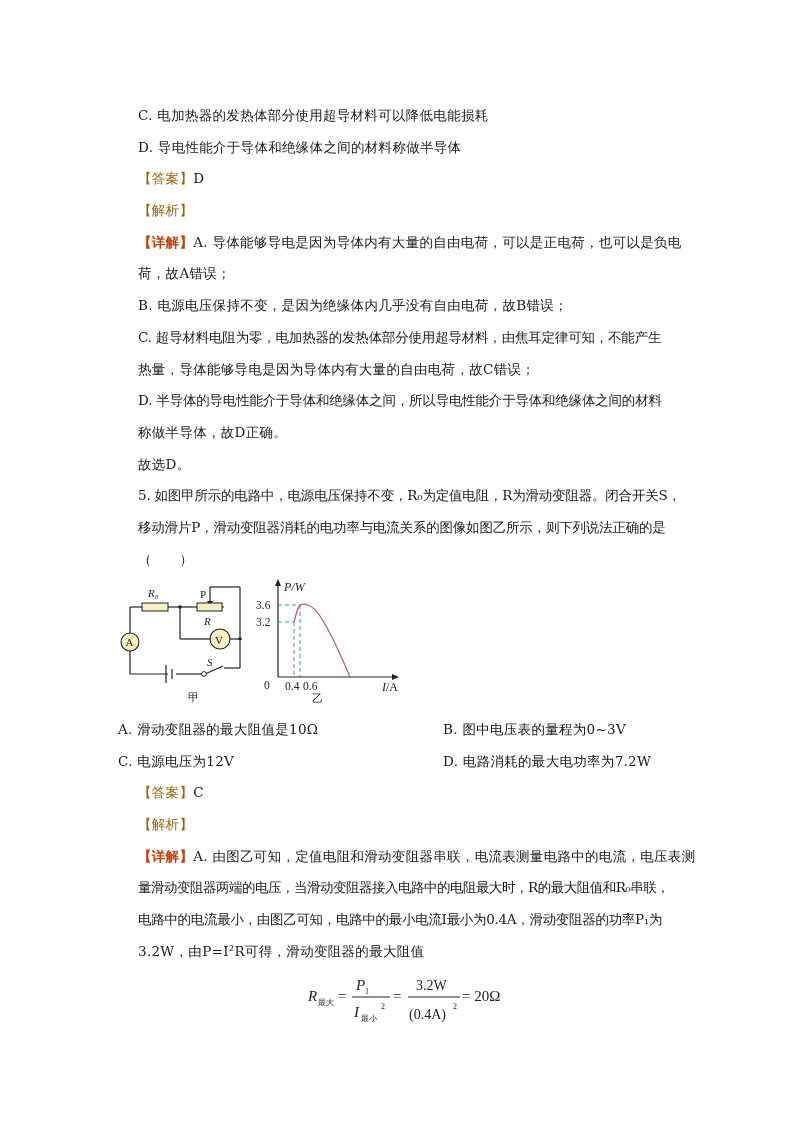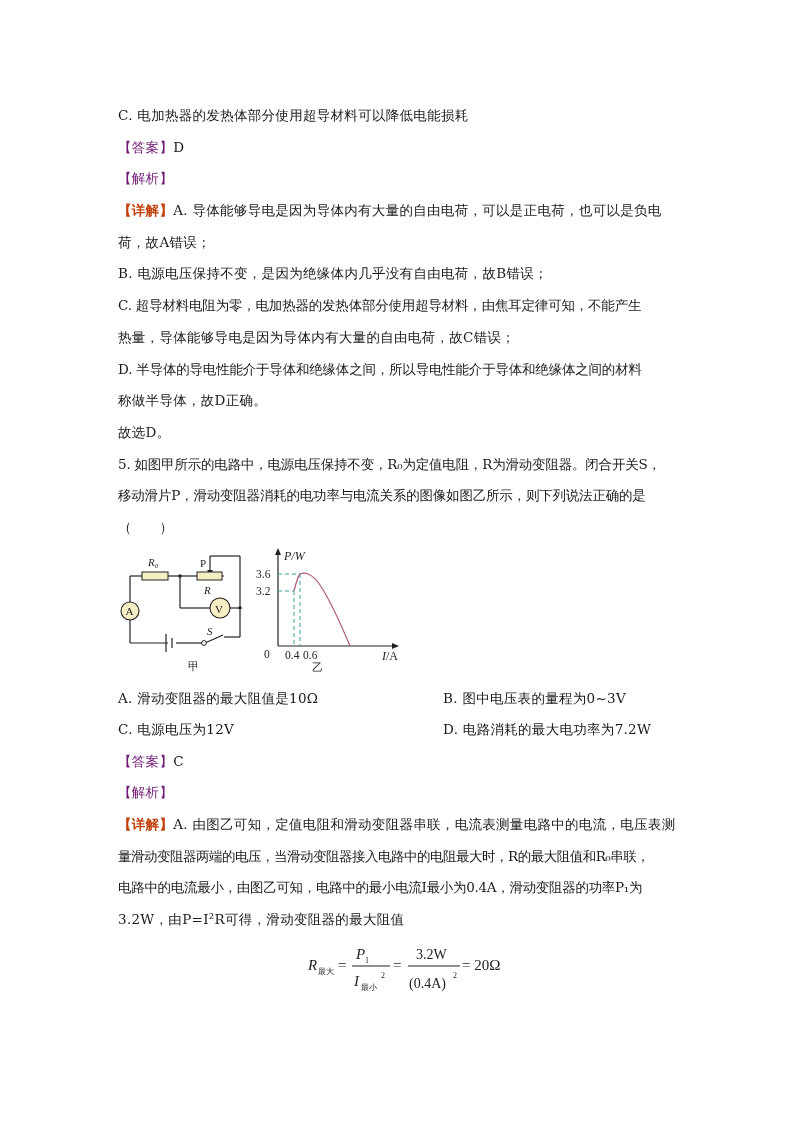--- a/index.html
+++ b/index.html
@@ -4,38 +4,39 @@
 <style>
   html, body { margin: 0; padding: 0; background: #ffffff; }
   body {
     width: 793px; height: 1122px; position: relative; overflow: hidden;
     font-family: "DejaVu Serif", "Liberation Serif", serif;
     color: #1a1a1a;
   }
   .page { position: absolute; left: 118px; top: 100px; width: 560px; }
   .line {
     font-size: 13.5px; line-height: 31.7px; height: 31.7px;
-    white-space: nowrap; letter-spacing: 0.3px;
+    white-space: nowrap; letter-spacing: 0.3px; margin-left: 20px;
   }
-  .tag { color: #701a75; }
+  .tag { color: #a16207; }
   .bold-tag { color: #c2410c; font-weight: bold; }
   .figure-row { position: relative; height: 135px; margin-top: 4px; }
   .opts { position: relative; height: 63px; text-align: center; }
   .opt { position: absolute; font-size: 13.5px; line-height: 31.7px; white-space: nowrap; letter-spacing: 0.3px; }
   .formula {
     position: absolute; left: 190px; width: 200px; height: 60px;
     font-family: "Liberation Serif", "DejaVu Serif", serif;
   }
 </style>
 </head>
 <body>
 
 <div class="page">
 
   <div class="line">C. 电加热器的发热体部分使用超导材料可以降低电能损耗</div>
+  <div class="line">D. 导电性能介于导体和绝缘体之间的材料称做半导体</div>
   <div class="line">
     <span class="tag">【答案】</span><span>D</span>
   </div>
   <div class="line">
     <span class="tag">【解析】</span>
   </div>
   <div class="line">
     <span class="bold-tag">【详解】</span><span>A. 导体能够导电是因为导体内有大量的自由电荷，可以是正电荷，也可以是负电</span>
   </div>
   <div class="line">荷，故A错误；</div>

